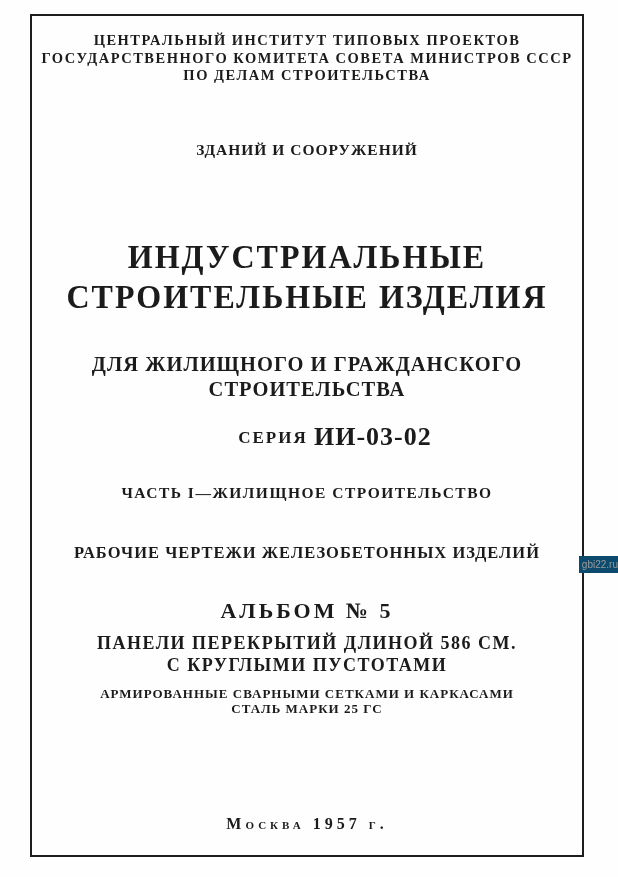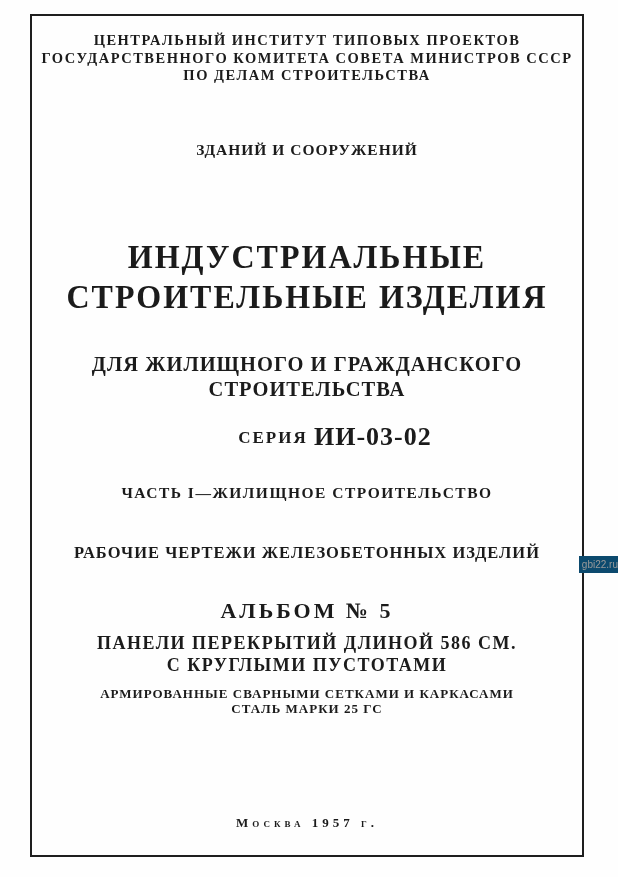--- a/index.html
+++ b/index.html
@@ -95,21 +95,21 @@
     letter-spacing: 1.5px;
   }
   .reinforcement {
     top: 686px;
     font-size: 13px;
     line-height: 15px;
     letter-spacing: 1px;
   }
   .imprint {
     top: 815px;
-    font-size: 13px;
+    font-size: 16px;
     font-weight: bold;
     letter-spacing: 4px;
     font-variant: small-caps;
   }
   #watermark {
     position: absolute;
     top: 556px;
     right: 0;
     z-index: 5;
     background: #0c4a6e;

